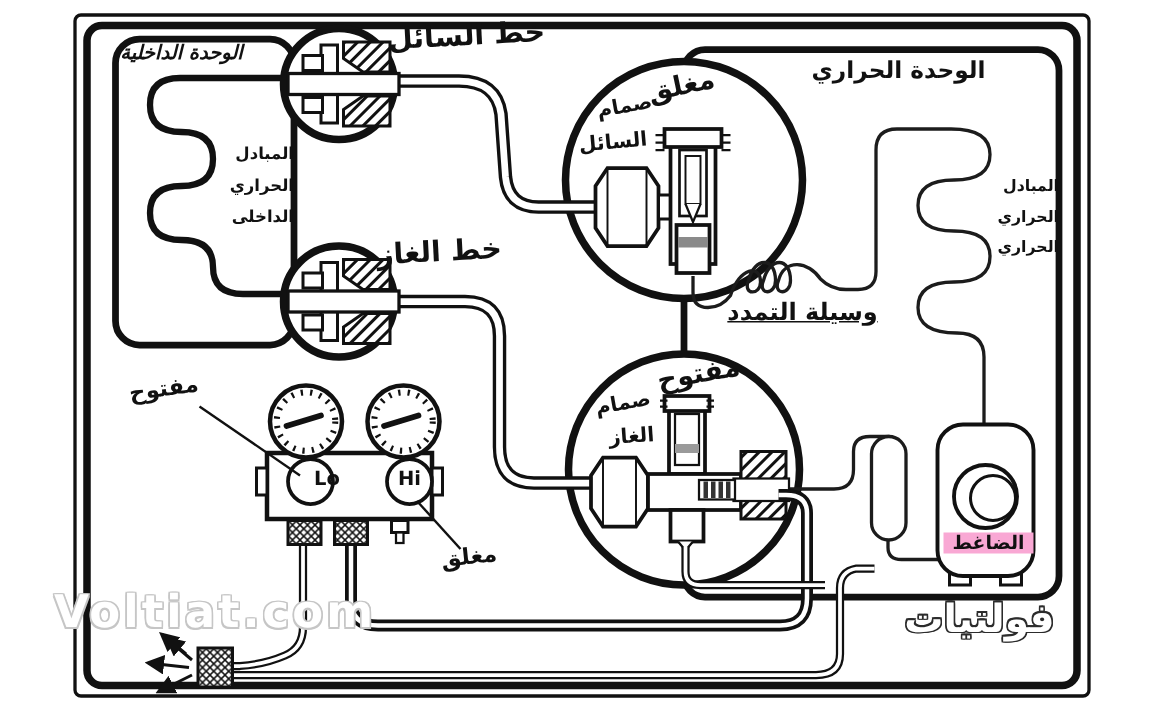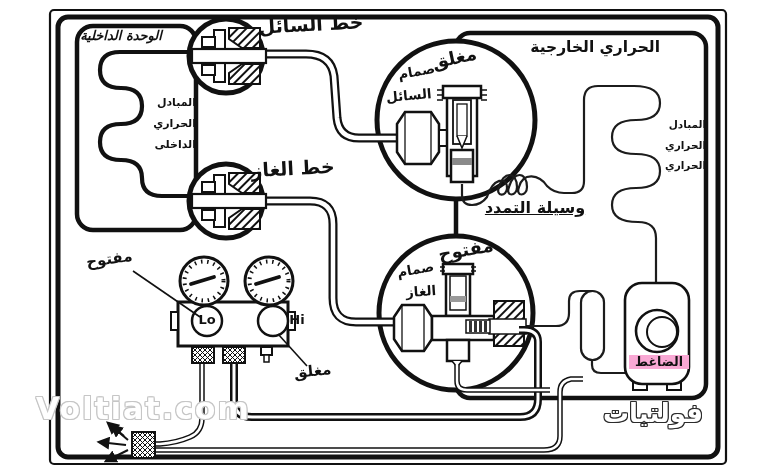--- a/index.html
+++ b/index.html
@@ -185,40 +185,40 @@
   <div class="lbl center" style="left:256px;top:14px;width:110px;font-size:19px;transform:rotate(-3deg);">خط السائل</div>
   <div class="lbl center" style="left:248px;top:158px;width:90px;font-size:19px;transform:rotate(-3deg);">خط الغاز</div>
 
   <div class="lbl center" style="left:65px;top:29px;width:112px;font-size:13px;font-style:italic;">الوحدة الداخلية</div>
   <div class="lbl center stack" style="left:144px;top:92px;width:52px;font-size:11px;line-height:21px;">
     <span>المبادل</span>
     <span>الحراري</span>
     <span>الداخلى</span>
   </div>
 
-  <div class="lbl center" style="left:538px;top:39px;width:122px;font-size:15.5px;">الحراري الخارجية</div>
+  <div class="lbl center" style="left:538px;top:39px;width:122px;font-size:15.5px;">الوحدة الحراري</div>
   <div class="lbl center stack" style="left:658px;top:114px;width:48px;font-size:10.5px;line-height:20.5px;">
     <span>المبادل</span>
     <span>الحراري</span>
     <span>الحراري</span>
   </div>
 
   <div class="lbl" style="left:432px;top:48px;font-size:18px;transform:rotate(-12deg);">مغلق</div>
   <div class="lbl" style="left:398px;top:64px;font-size:13.5px;transform:rotate(-10deg);">صمام</div>
   <div class="lbl" style="left:386px;top:88px;font-size:13.5px;transform:rotate(-5deg);">السائل</div>
 
   <div class="lbl" style="left:438px;top:240px;font-size:18px;transform:rotate(-10deg);">مفتوح</div>
   <div class="lbl" style="left:397px;top:262px;font-size:13.5px;transform:rotate(-10deg);">صمام</div>
   <div class="lbl" style="left:406px;top:284px;font-size:13.5px;transform:rotate(-4deg);">الغاز</div>
 
   <div class="lbl center" style="left:482px;top:199px;width:106px;font-size:16px;text-decoration:underline;">وسيلة التمدد</div>
 
   <div class="lbl center onwhite" style="left:629px;top:355px;width:56px;font-size:12.5px;">الضاغط</div>
 
   <div class="lbl" style="left:86px;top:251px;font-size:15px;transform:rotate(-8deg);">مفتوح</div>
   <div class="lbl" style="left:294px;top:363px;font-size:15px;transform:rotate(-6deg);">مغلق</div>
-  <div class="lbl ltr center" style="left:192px;top:313px;width:30px;font-size:13px;">Lo</div>
-  <div class="lbl ltr center" style="left:258px;top:313px;width:30px;font-size:13px;padding-left:24px;">Hi</div>
+  <div class="lbl ltr center" style="left:192px;top:313px;width:30px;font-size:13px;padding-left:11px;">Lo</div>
+  <div class="lbl ltr center" style="left:258px;top:313px;width:30px;font-size:13px;">Hi</div>
 
   <div class="lbl center outlined" style="left:597px;top:399px;width:112px;font-size:26px;">فولتيات</div>
   <div class="lbl ltr watermark" style="left:36px;top:392px;font-size:30px;">Voltiat.com</div>
 
 </div>
 
 </body></html>

